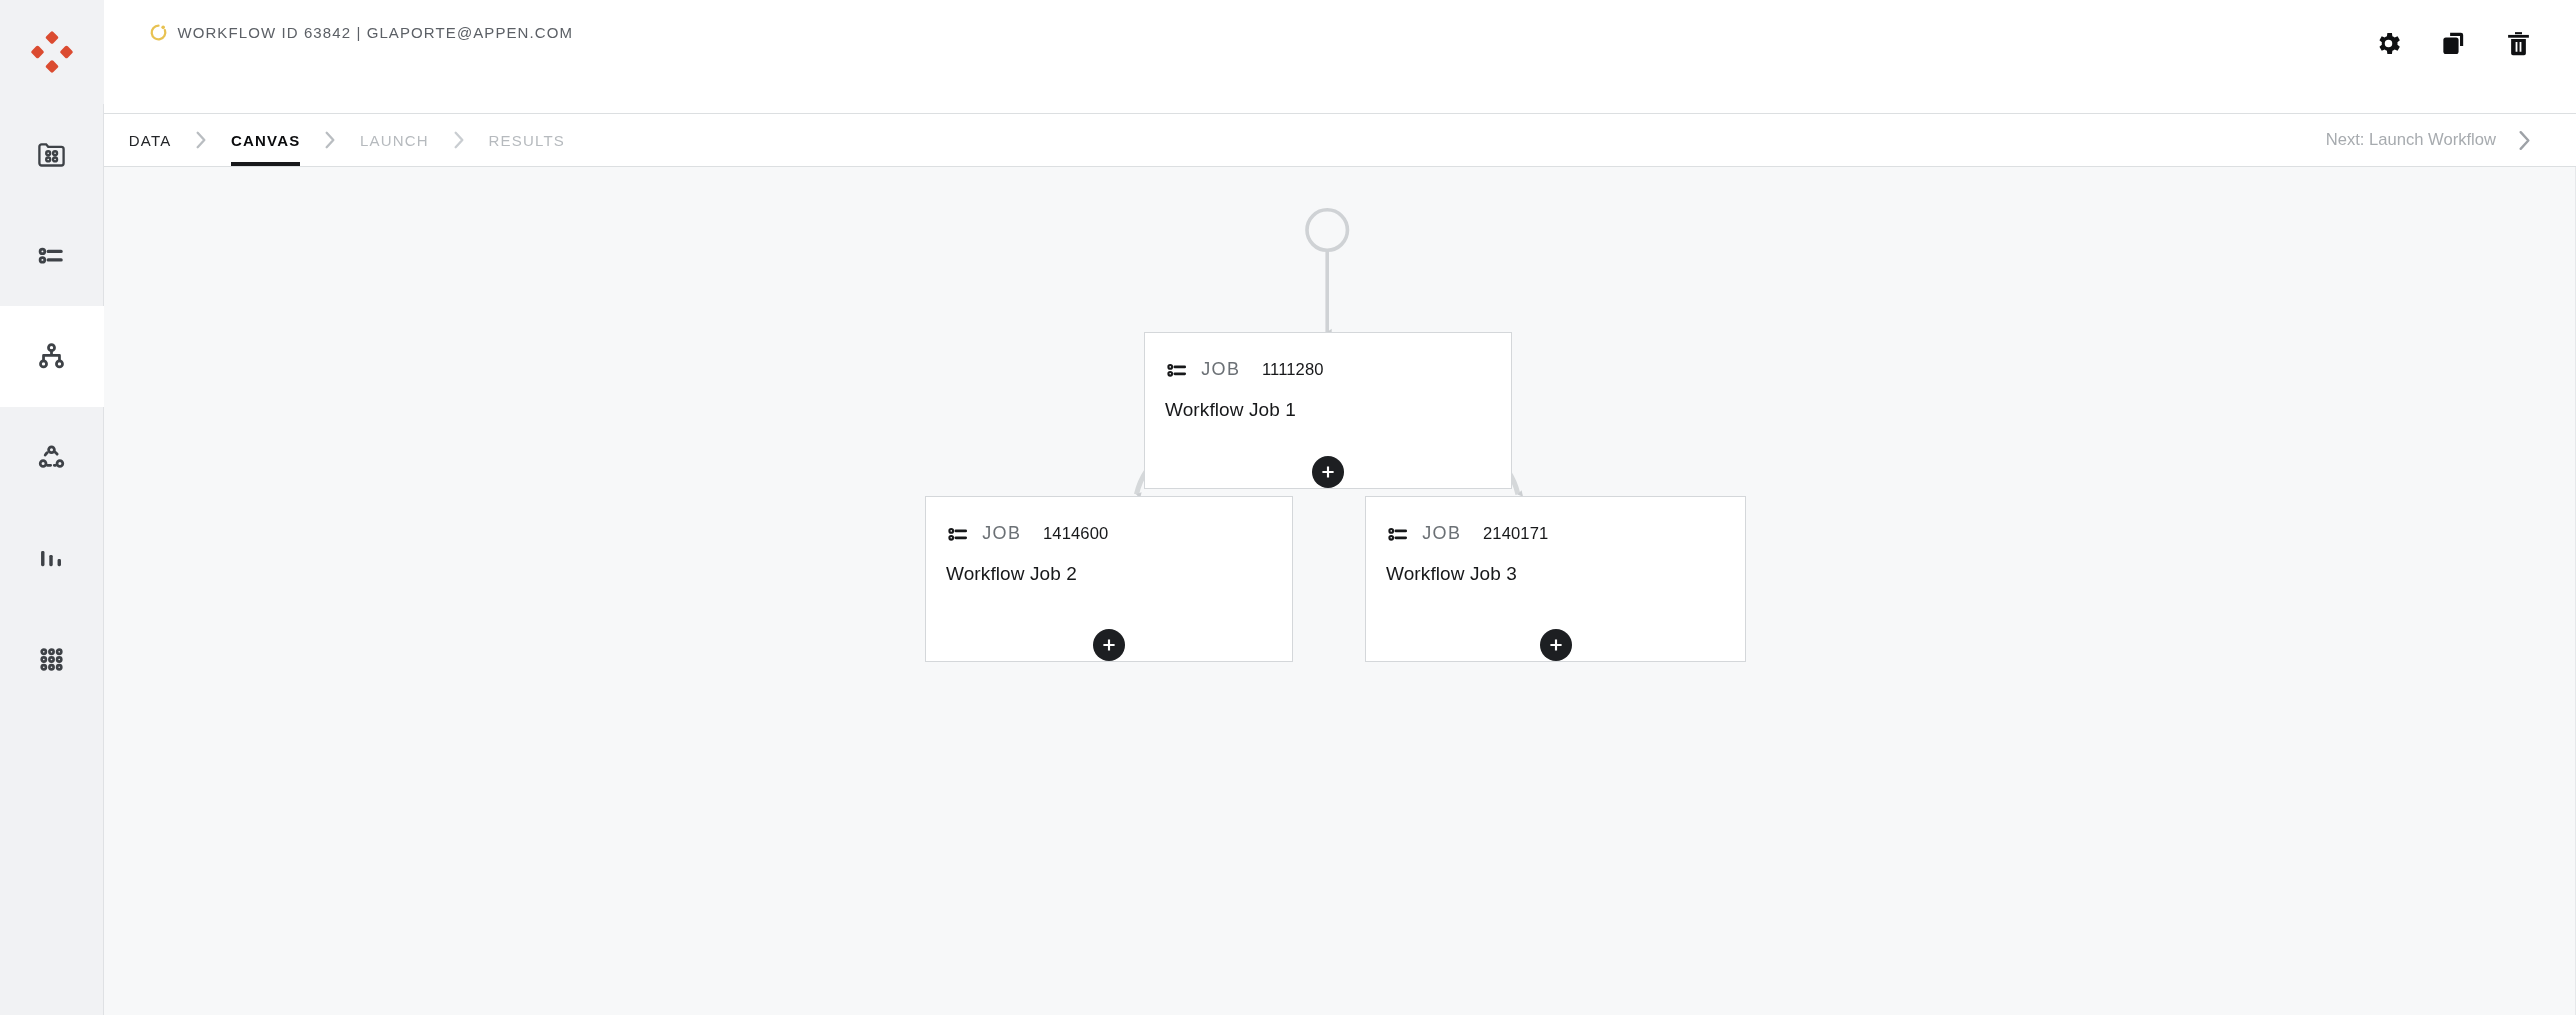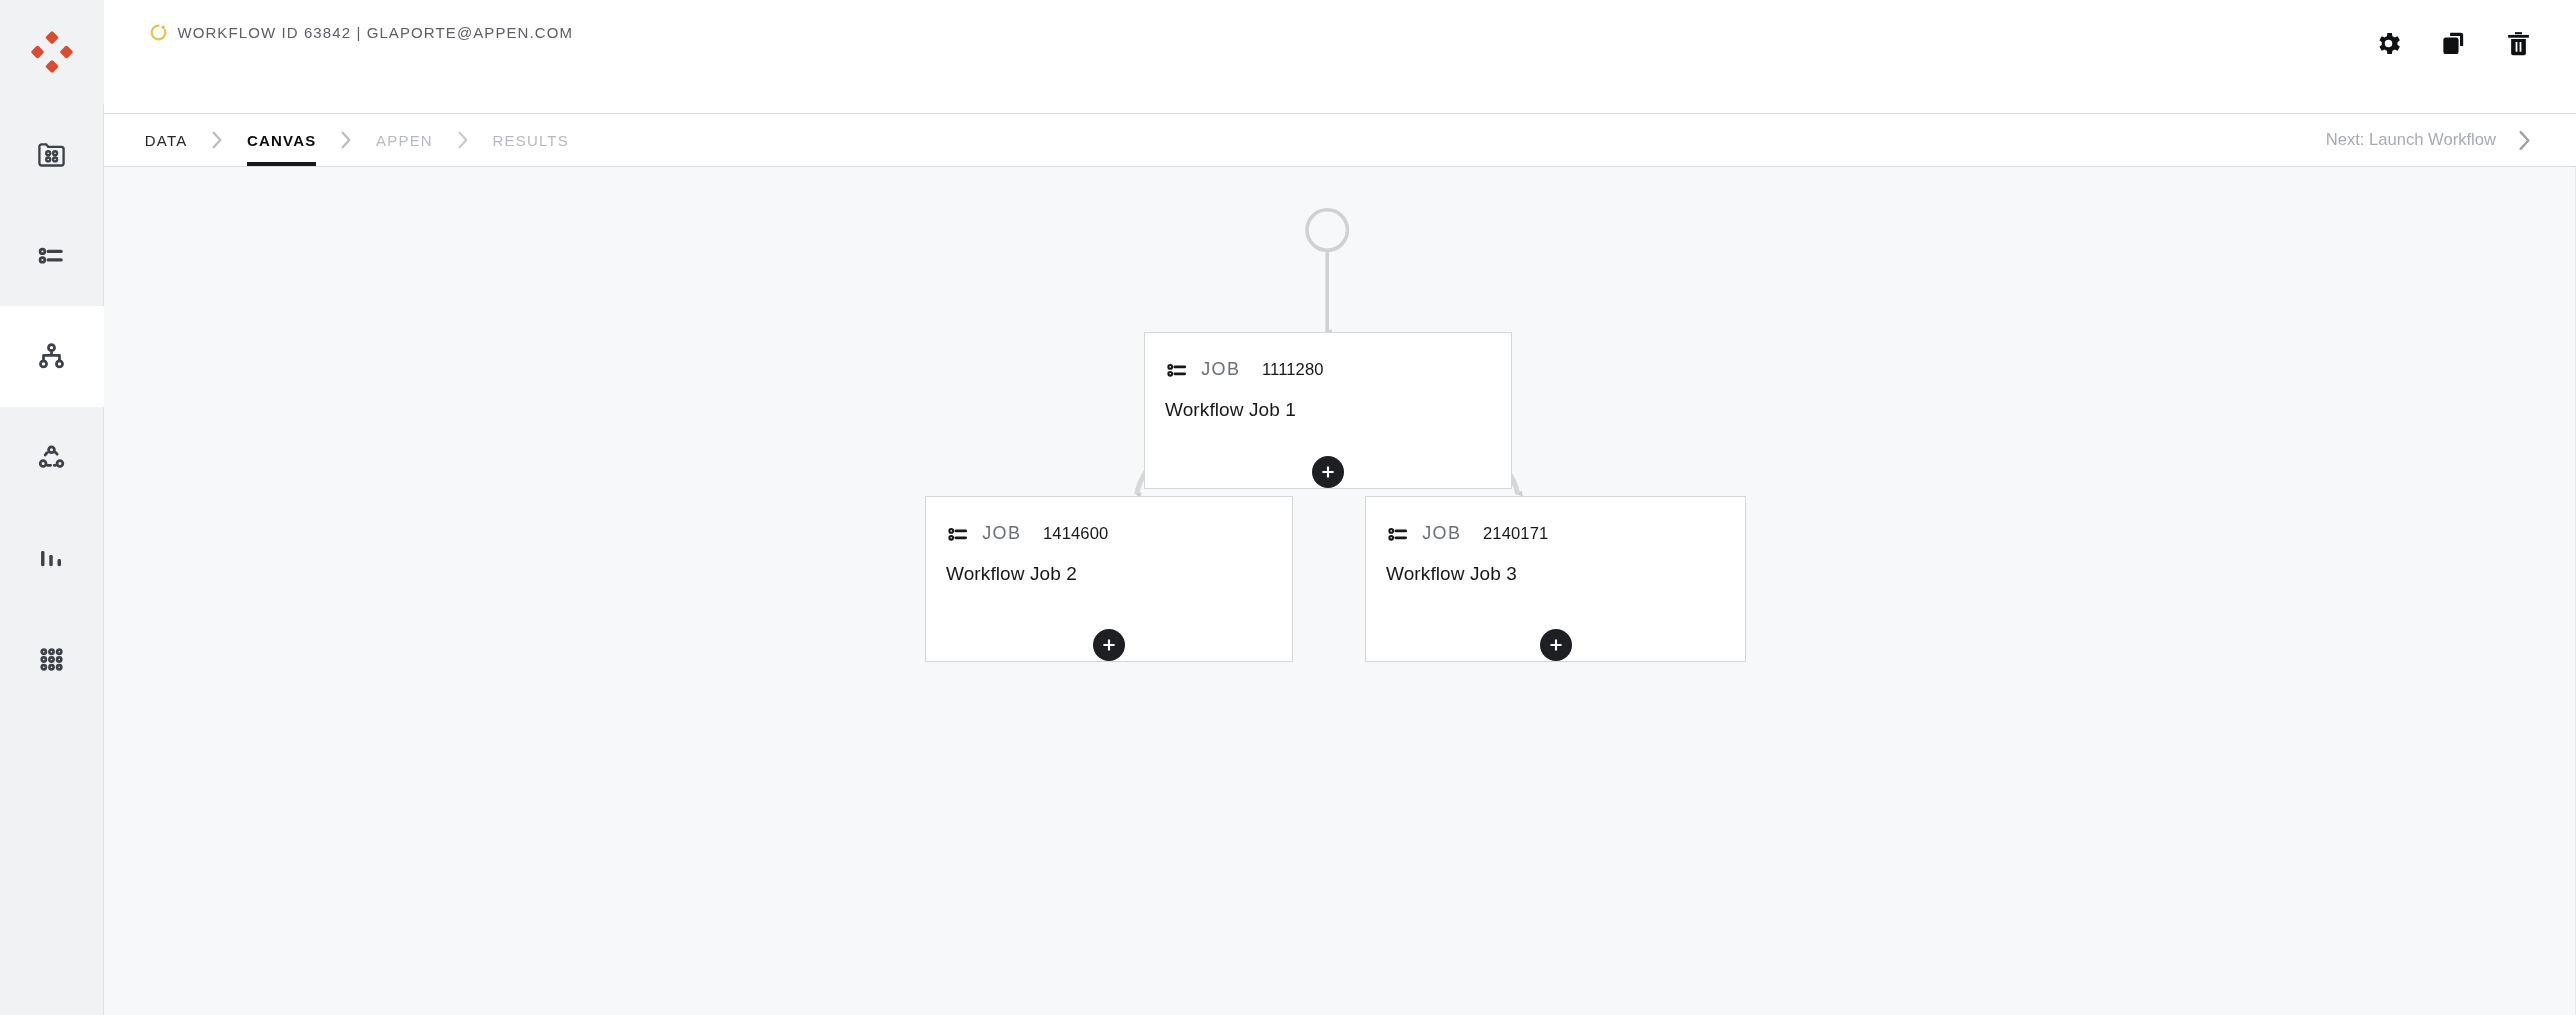--- a/index.html
+++ b/index.html
@@ -143,21 +143,21 @@
   
   .stepbar {
     position: relative;
     height: 53px;
     min-height: 53px;
     background: #ffffff;
     border-bottom: 1.4px solid #dcdfe1;
     box-sizing: border-box;
     display: flex;
     align-items: stretch;
-    padding-left: 35px;
+    padding-left: 19px;
     padding-right: 42px;
   }
   .steps {
     display: flex;
     align-items: stretch;
   }
   .step {
     position: relative;
     display: flex;
     align-items: center;
@@ -407,21 +407,21 @@
         <div class="step current">
           <span class="step-label">CANVAS</span>
         </div>
         <span class="step-sep">
           <svg width="16" height="20" viewBox="0 0 12 18" fill="none" stroke="#b9bdc1" stroke-width="2.1" stroke-linecap="round" stroke-linejoin="round">
             <path d="M3 2.5l6 6.5-6 6.5"></path>
           </svg>
         </span>
 
         <div class="step todo">
-          <span class="step-label">APPEN</span>
+          <span class="step-label">LAUNCH</span>
         </div>
         <span class="step-sep">
           <svg width="16" height="20" viewBox="0 0 12 18" fill="none" stroke="#c9cdd1" stroke-width="2.1" stroke-linecap="round" stroke-linejoin="round">
             <path d="M3 2.5l6 6.5-6 6.5"></path>
           </svg>
         </span>
 
         <div class="step todo">
           <span class="step-label">RESULTS</span>
         </div>

